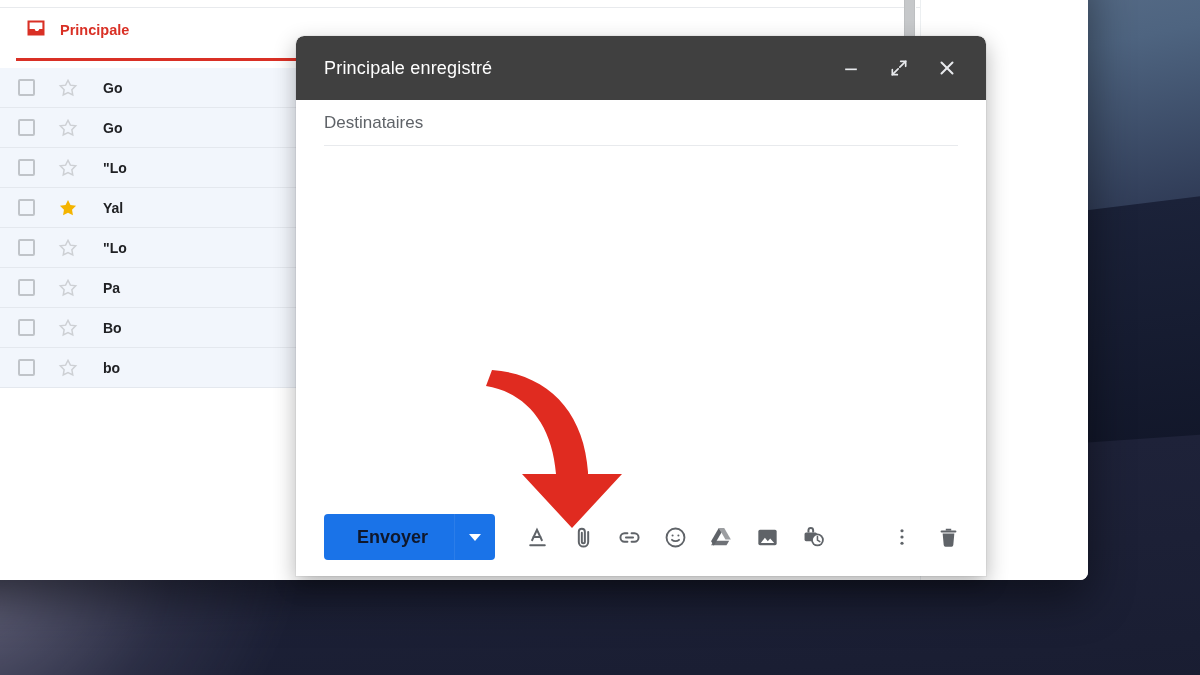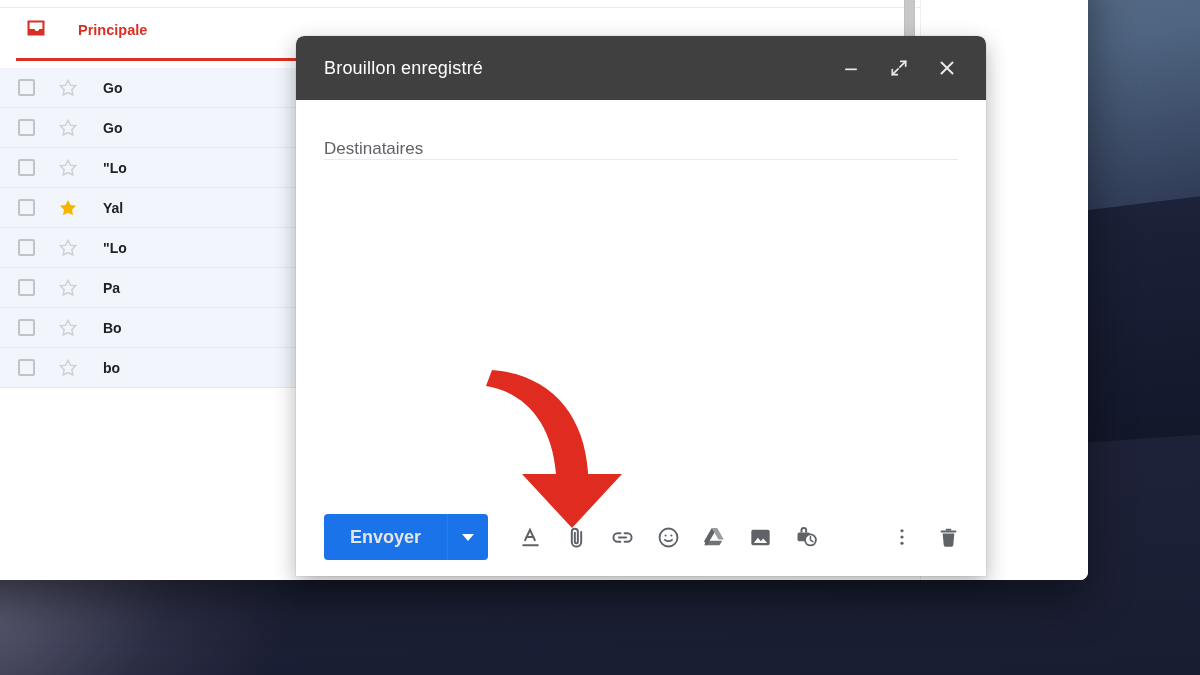--- a/index.html
+++ b/index.html
@@ -110,21 +110,21 @@
   #toolbar-rule {
     position: absolute; left: 0; top: 47px; right: 0; height: 1px;
     background: #e8eaed;
   }
 
   #tabs-row {
     position: absolute; left: 0; top: 48px; right: 0; height: 56px;
   }
   #tab-principale {
     position: absolute; left: 24px; top: 8px;
-    display: flex; align-items: center; gap: 30px;
+    display: flex; align-items: center; gap: 12px;
     color: #d93025; font-size: 14.5px; font-weight: bold;
     white-space: nowrap;
   }
   #tab-underline {
     position: absolute; left: 16px; top: 50px; width: 280px; height: 3px;
     background: #d93025;
   }
 
   #mail-rows { position: absolute; left: 0; top: 108px; right: 0; bottom: 0; }
   .mail-row {
@@ -209,22 +209,22 @@
   #compose-win-btns {
     margin-left: auto; display: flex; align-items: center; gap: 14px;
   }
   .win-btn {
     width: 34px; height: 34px;
     display: flex; align-items: center; justify-content: center;
     color: #e8eaed;
   }
 
   .compose-field {
-    flex: none; height: 60px;
-    display: flex; align-items: flex-end;
+    flex: none; height: 46px;
+    display: flex; align-items: center;
     margin: 0 28px;
     border-bottom: 1px solid #e8eaed;
     font-size: 17px; color: #5f6368;
   }
   #compose-body {
     flex: 1 1 auto;
     margin: 0 28px;
     padding-top: 12px;
     font-size: 15px; color: #202124;
   }
@@ -233,22 +233,23 @@
     display: flex; align-items: center;
     padding: 0 22px 0 28px;
   }
   #send-btn {
     height: 46px; display: flex; align-items: stretch;
     background: #1a73e8; border-radius: 4px;
     overflow: hidden; flex: none;
   }
   #send-label {
     display: flex; align-items: center; padding: 0 26px;
-    color: #e5e5e5; font-size: 18px; font-weight: bold;
+    color: #0f172a; font-size: 18px; font-weight: bold;
     border-right: 1px solid #2b7de9;
+    margin-left: 7px;
   }
   #send-caret {
     display: flex; align-items: center; justify-content: center;
     width: 40px;
   }
   #send-caret .tri {
     width: 0; height: 0;
     border-left: 6px solid transparent; border-right: 6px solid transparent;
     border-top: 7px solid #ffffff;
   }
@@ -455,21 +456,21 @@
     </div>
     <div id="rail-divider"></div>
     <div id="rail-plus">+</div>
     <div id="rail-expand">›</div>
   </div>
 </div>
 
 <div id="compose">
 
   <div id="compose-header">
-    <span id="compose-title">Brouillon enregistré</span>
+    <span id="compose-title">Principale enregistré</span>
     <div id="compose-win-btns">
       <div class="win-btn">
         <svg viewBox="0 0 24 24" width="20" height="20">
             <rect x="5" y="12.6" width="14" height="2" fill="#e8eaed"></rect>
           </svg>
       </div>
       <div class="win-btn">
         <svg viewBox="0 0 24 24" width="20" height="20" fill="none" stroke="#e8eaed" stroke-width="2" stroke-linecap="round">
           <path d="M14 4h6v6"></path>
             <path d="M20 4l-7 7"></path>

